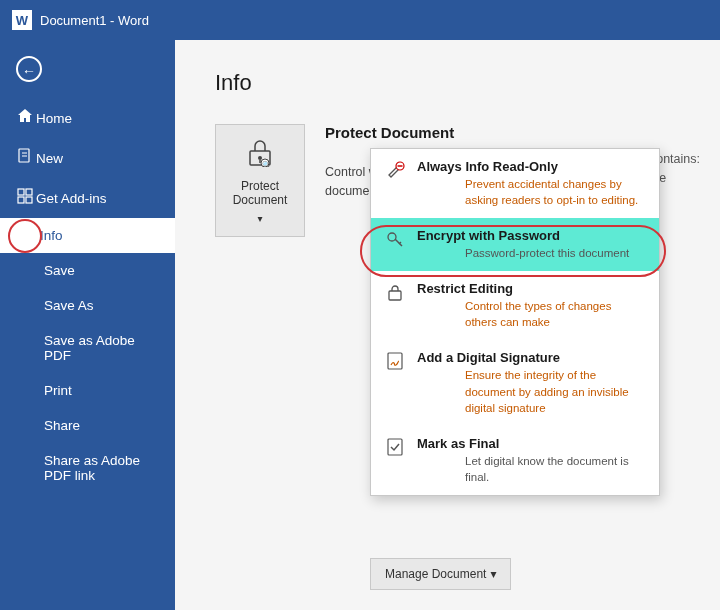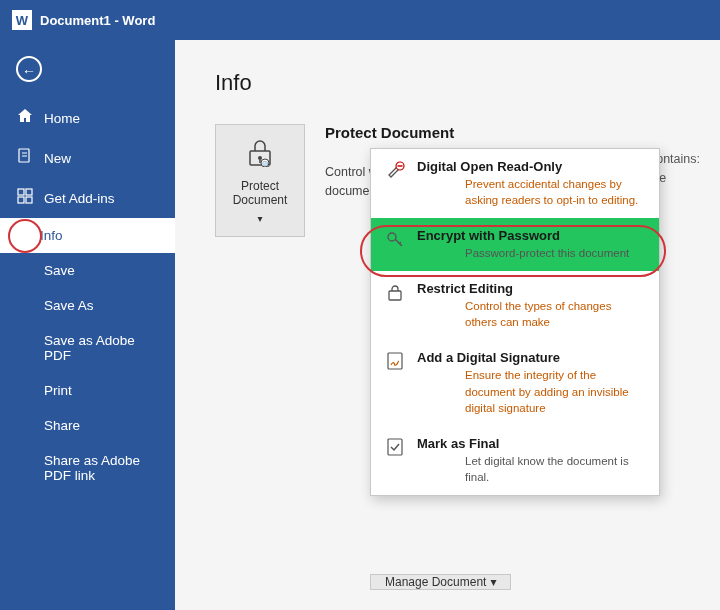--- a/index.html
+++ b/index.html
@@ -16,21 +16,21 @@
       background: #2b579a;
       color: white;
       height: 40px;
       display: flex;
       align-items: center;
       padding: 0 12px;
       gap: 8px;
     }
     .title-bar-text {
       font-size: 13px;
-      font-weight: 700;
+      font-weight: 400;
     }
 
     
     .app-body {
       display: flex;
       height: calc(610px - 40px);
     }
 
     
     .sidebar {
@@ -60,21 +60,21 @@
       align-items: center;
       justify-content: center;
       font-size: 14px;
     }
 
     .sidebar-item {
       display: flex;
       align-items: center;
       padding: 10px 16px;
       cursor: pointer;
-      gap: 10px;
+      gap: 2px;
       font-size: 13.5px;
       color: white;
       position: relative;
     }
     .sidebar-item.active {
       background: white;
       color: #2b579a;
       border-radius: 0;
     }
     .red-circle {
@@ -211,21 +211,21 @@
       width: 306px;
       height: 52px;
       border: 2.5px solid #d13438;
       border-radius: 26px;
       z-index: 200;
       pointer-events: none;
     }
     .manage-btn {
       background: #e8e8e8;
       border: 1px solid #c8c8c8;
-      padding: 0 14px;
+      padding: 8px 14px;
       cursor: pointer;
       font-size: 12px;
       color: #333;
       display: flex;
       align-items: center;
       gap: 4px;
     }
 
     
     .info-right {
@@ -360,26 +360,26 @@
 
       <div class="dropdown-item">
         <div class="dropdown-item-icon">
           <svg width="20" height="20" viewBox="0 0 20 20" fill="none">
             <path d="M4 15L8 11L14 5L16 7L10 13L6 17L4 15Z" fill="none" stroke="#555" stroke-width="1.3"></path>
             <circle cx="15" cy="6" r="4" fill="white" stroke="#c00" stroke-width="1.2"></circle>
             <line x1="12.5" y1="6" x2="17.5" y2="6" stroke="#c00" stroke-width="1.5"></line>
           </svg>
         </div>
         <div class="dropdown-item-content">
-          <div class="dropdown-item-title">Digital Open Read-Only</div>
+          <div class="dropdown-item-title">Always Info Read-Only</div>
           <div class="dropdown-item-desc orange">Prevent accidental changes by asking readers to opt-in to editing.</div>
         </div>
       </div>
 
-      <div class="dropdown-item" style="background:#22c55e;">
+      <div class="dropdown-item" style="background:#5eead4;">
         <div class="dropdown-item-icon">
           <svg width="20" height="20" viewBox="0 0 20 20" fill="none">
             <circle cx="7" cy="8" r="4" stroke="#555" stroke-width="1.3" fill="none"></circle>
             <line x1="10" y1="10" x2="17" y2="17" stroke="#555" stroke-width="1.5"></line>
             <line x1="14" y1="15" x2="16" y2="13" stroke="#555" stroke-width="1.3"></line>
           </svg>
         </div>
         <div class="dropdown-item-content">
           <div class="dropdown-item-title">Encrypt with Password</div>
           <div class="dropdown-item-desc">Password-protect this document</div>

